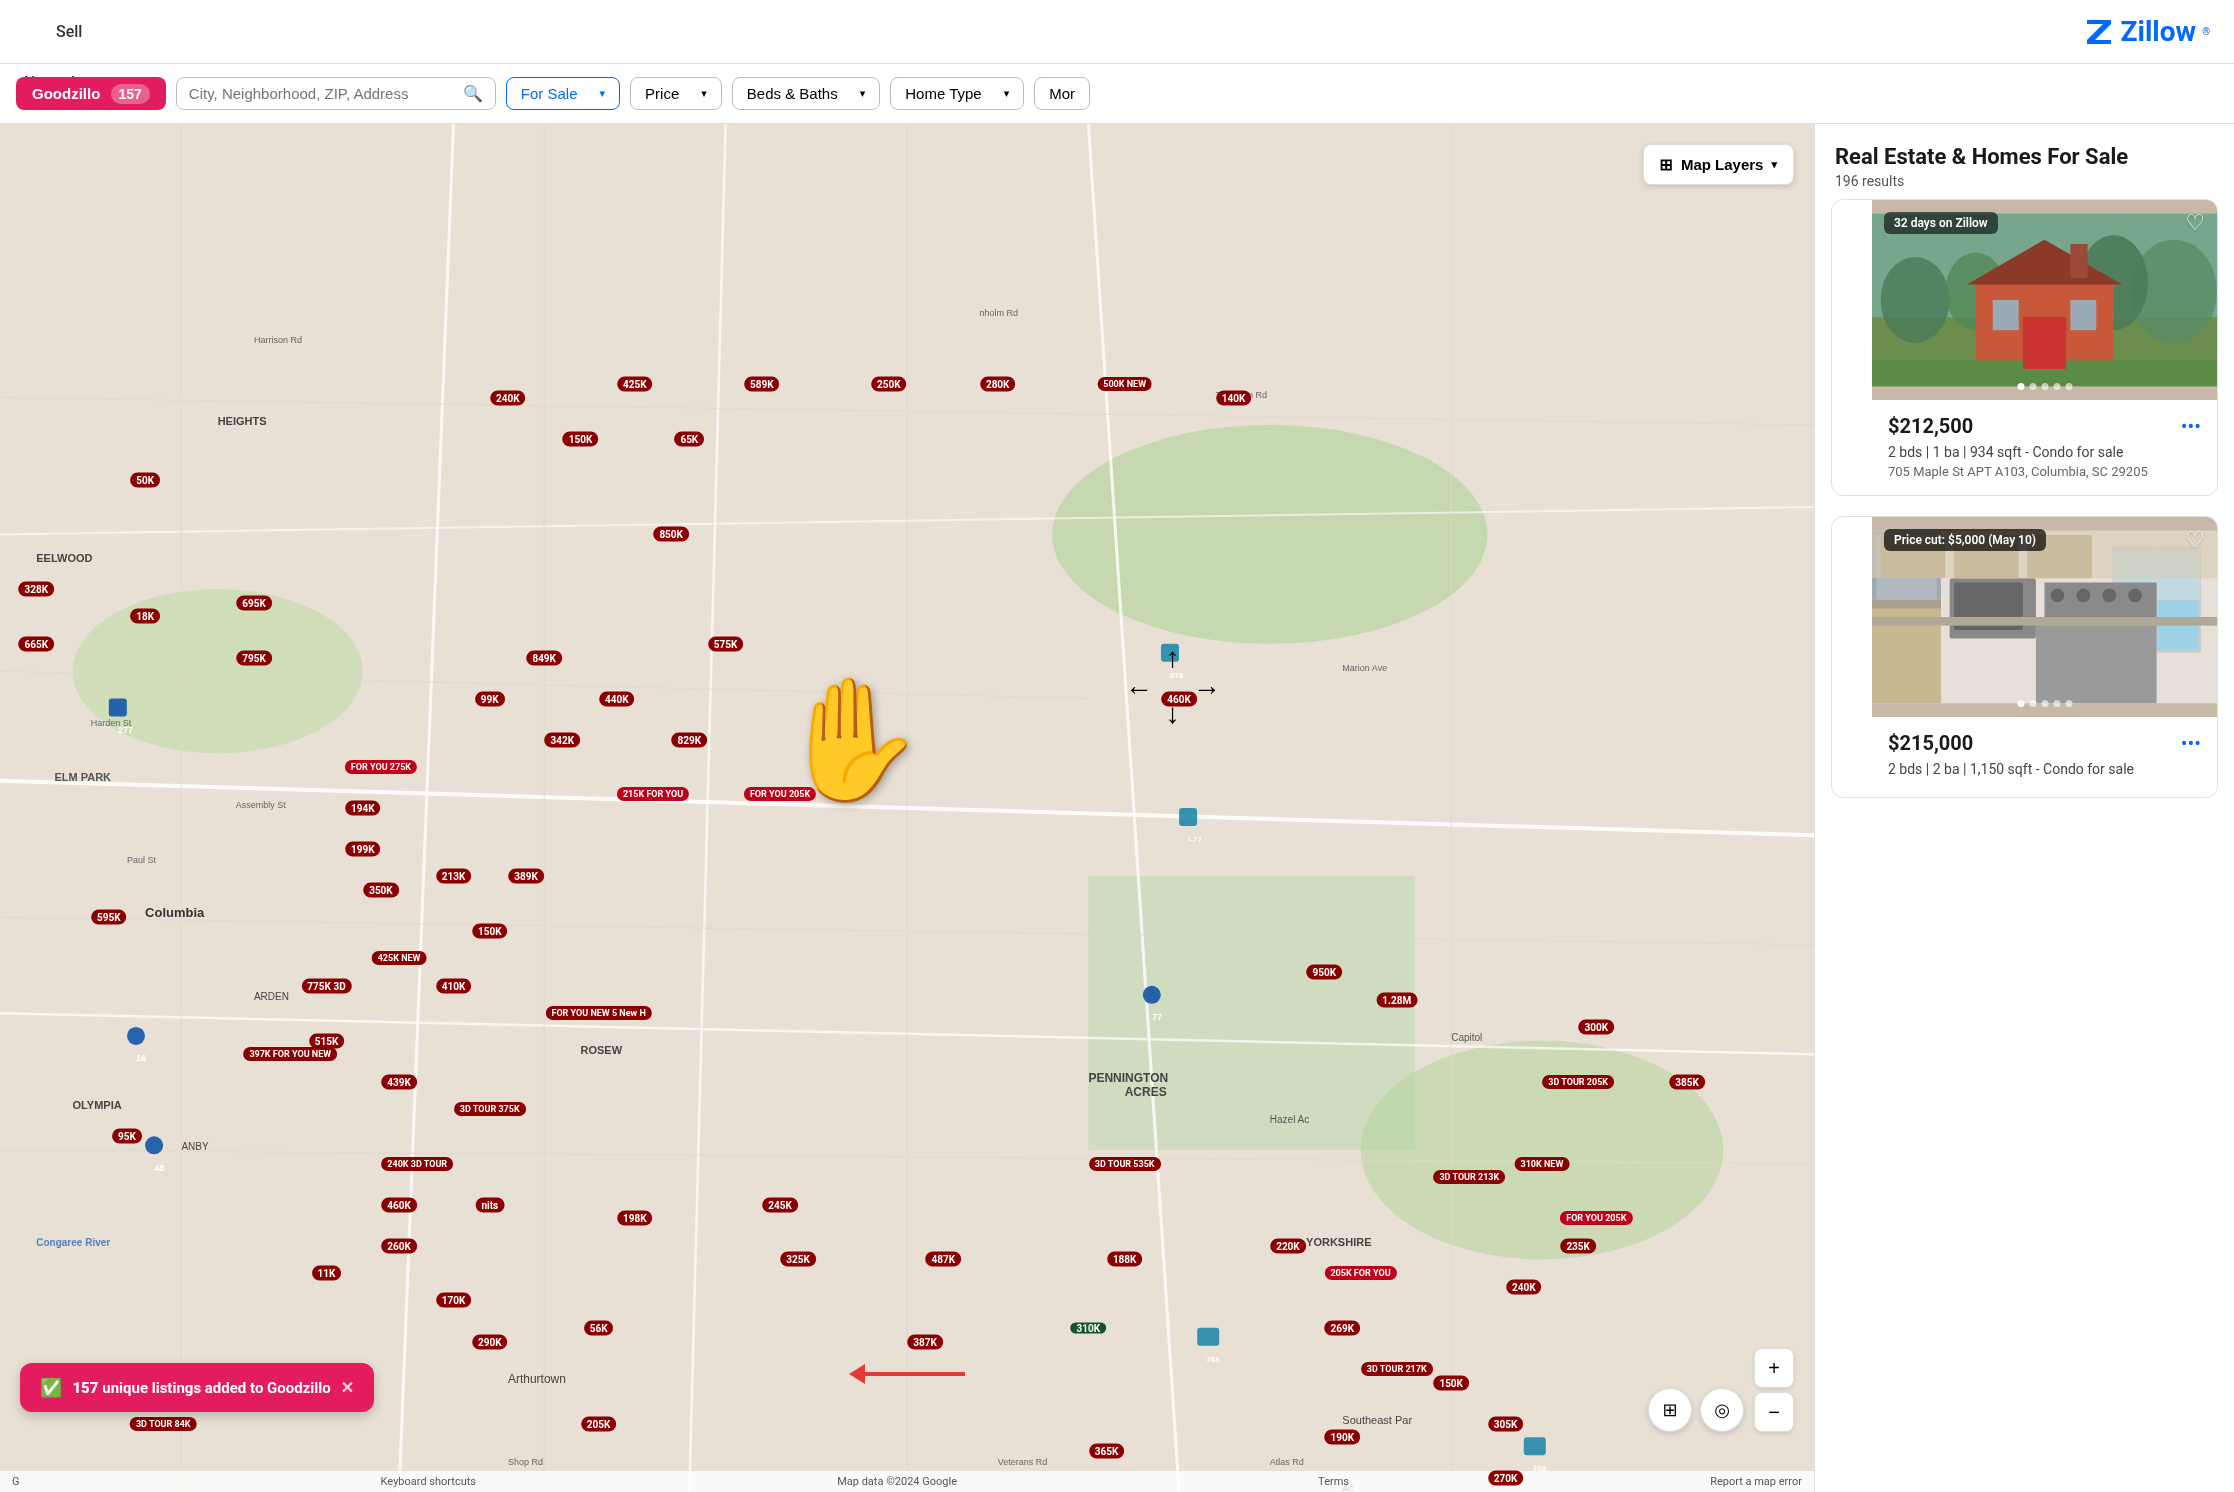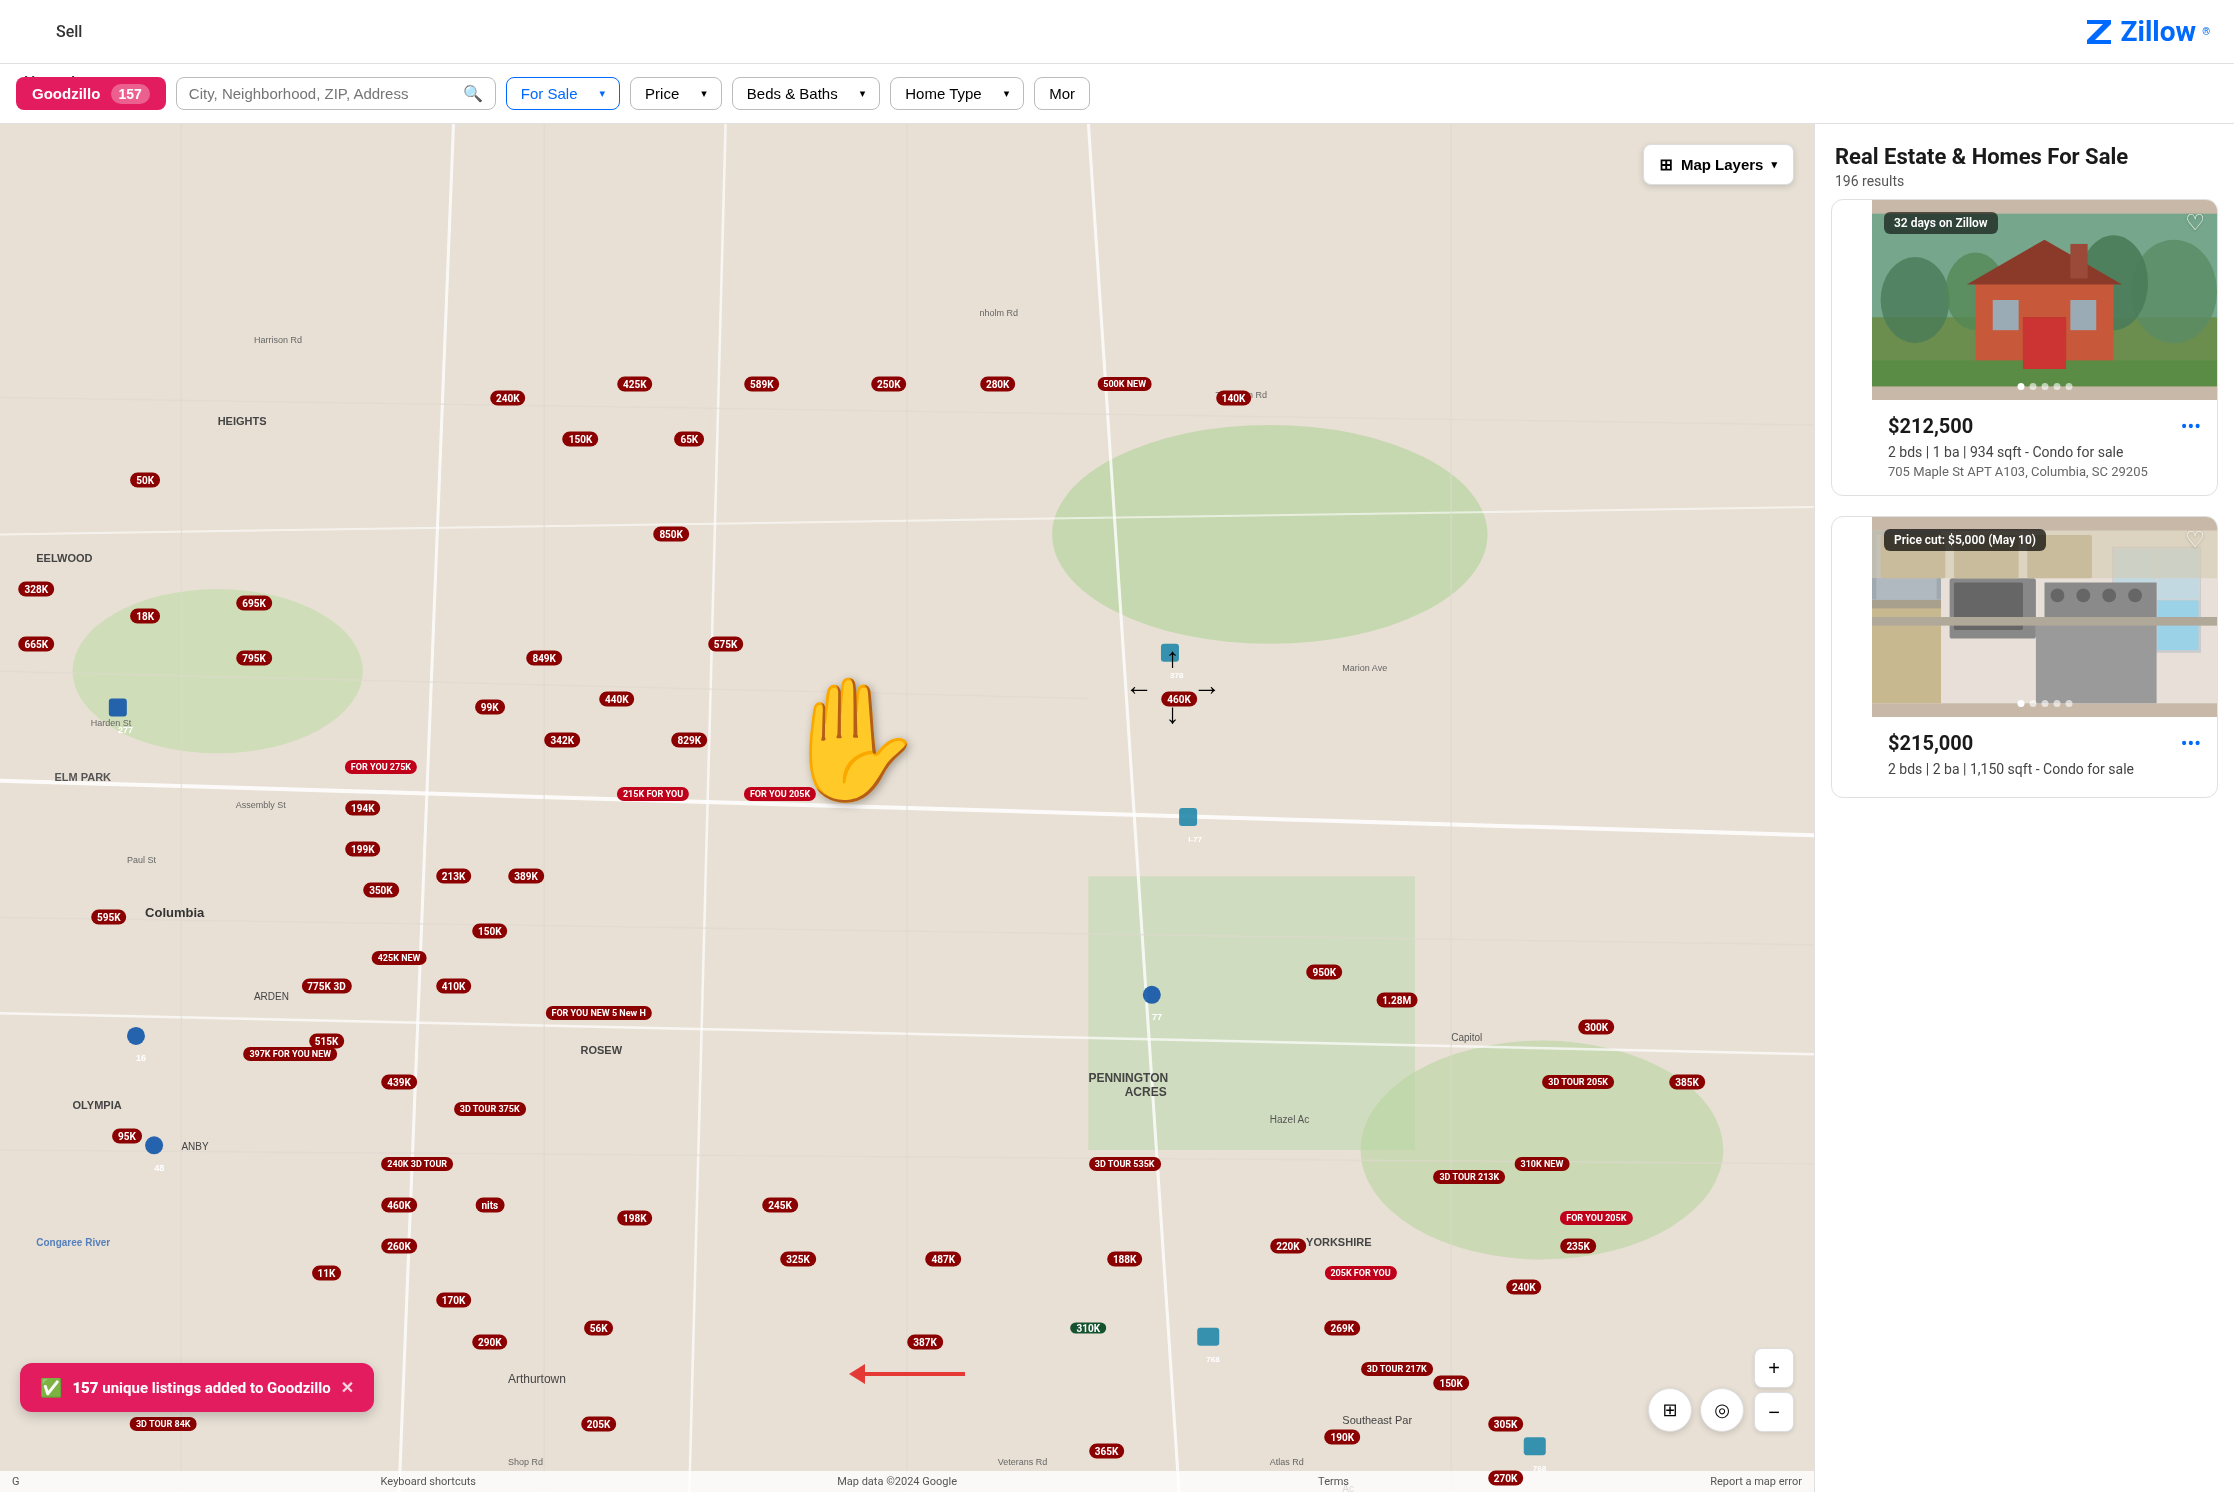--- a/index.html
+++ b/index.html
@@ -551,21 +551,21 @@
         <div class="pin" style="left: 38%; top: 23%; position: absolute; background: rgb(139, 0, 0); color: rgb(255, 255, 255); font-size: 10px; font-weight: 700; padding: 2px 6px; border-radius: 10px; white-space: nowrap; transform: translate(-50%, -50%); z-index: 5;">65K</div>
         <div class="pin" style="left: 14%; top: 35%; position: absolute; background: rgb(139, 0, 0); color: rgb(255, 255, 255); font-size: 10px; font-weight: 700; padding: 2px 6px; border-radius: 10px; white-space: nowrap; transform: translate(-50%, -50%); z-index: 5;">695K</div>
         <div class="pin" style="left: 37%; top: 30%; position: absolute; background: rgb(139, 0, 0); color: rgb(255, 255, 255); font-size: 10px; font-weight: 700; padding: 2px 6px; border-radius: 10px; white-space: nowrap; transform: translate(-50%, -50%); z-index: 5;">850K</div>
         <div class="pin" style="left: 14%; top: 39%; position: absolute; background: rgb(139, 0, 0); color: rgb(255, 255, 255); font-size: 10px; font-weight: 700; padding: 2px 6px; border-radius: 10px; white-space: nowrap; transform: translate(-50%, -50%); z-index: 5;">795K</div>
         <div class="pin" style="left: 30%; top: 39%; position: absolute; background: rgb(139, 0, 0); color: rgb(255, 255, 255); font-size: 10px; font-weight: 700; padding: 2px 6px; border-radius: 10px; white-space: nowrap; transform: translate(-50%, -50%); z-index: 5;">849K</div>
         <div class="pin" style="left: 40%; top: 38%; position: absolute; background: rgb(139, 0, 0); color: rgb(255, 255, 255); font-size: 10px; font-weight: 700; padding: 2px 6px; border-radius: 10px; white-space: nowrap; transform: translate(-50%, -50%); z-index: 5;">575K</div>
         <div class="pin" style="left: 34%; top: 42%; position: absolute; background: rgb(139, 0, 0); color: rgb(255, 255, 255); font-size: 10px; font-weight: 700; padding: 2px 6px; border-radius: 10px; white-space: nowrap; transform: translate(-50%, -50%); z-index: 5;">440K</div>
         <div class="pin" style="left: 65%; top: 42%; position: absolute; background: rgb(139, 0, 0); color: rgb(255, 255, 255); font-size: 10px; font-weight: 700; padding: 2px 6px; border-radius: 10px; white-space: nowrap; transform: translate(-50%, -50%); z-index: 5;">460K</div>
         <div class="pin for-you" style="left: 21%; top: 47%; position: absolute; background: rgb(192, 0, 26); color: rgb(255, 255, 255); font-size: 9px; font-weight: 700; padding: 2px 6px; border-radius: 10px; white-space: nowrap; transform: translate(-50%, -50%); z-index: 5;">FOR YOU 275K</div>
         <div class="pin" style="left: 20%; top: 50%; position: absolute; background: rgb(139, 0, 0); color: rgb(255, 255, 255); font-size: 10px; font-weight: 700; padding: 2px 6px; border-radius: 10px; white-space: nowrap; transform: translate(-50%, -50%); z-index: 5;">194K</div>
-        <div class="pin" style="left: 27%; top: 42%; position: absolute; background: rgb(139, 0, 0); color: rgb(255, 255, 255); font-size: 10px; font-weight: 700; padding: 2px 6px; border-radius: 10px; white-space: nowrap; transform: translate(-50%, -50%); z-index: 5; margin-top: 8px;">99K</div>
+        <div class="pin" style="left: 27%; top: 42%; position: absolute; background: rgb(139, 0, 0); color: rgb(255, 255, 255); font-size: 10px; font-weight: 700; padding: 2px 6px; border-radius: 10px; white-space: nowrap; transform: translate(-50%, -50%); z-index: 5;">99K</div>
         <div class="pin" style="left: 31%; top: 45%; position: absolute; background: rgb(139, 0, 0); color: rgb(255, 255, 255); font-size: 10px; font-weight: 700; padding: 2px 6px; border-radius: 10px; white-space: nowrap; transform: translate(-50%, -50%); z-index: 5;">342K</div>
         <div class="pin for-you" style="left: 36%; top: 49%; position: absolute; background: rgb(192, 0, 26); color: rgb(255, 255, 255); font-size: 9px; font-weight: 700; padding: 2px 6px; border-radius: 10px; white-space: nowrap; transform: translate(-50%, -50%); z-index: 5;">215K FOR YOU</div>
         <div class="pin" style="left: 38%; top: 45%; position: absolute; background: rgb(139, 0, 0); color: rgb(255, 255, 255); font-size: 10px; font-weight: 700; padding: 2px 6px; border-radius: 10px; white-space: nowrap; transform: translate(-50%, -50%); z-index: 5;">829K</div>
         <div class="pin for-you" style="left: 43%; top: 49%; position: absolute; background: rgb(192, 0, 26); color: rgb(255, 255, 255); font-size: 9px; font-weight: 700; padding: 2px 6px; border-radius: 10px; white-space: nowrap; transform: translate(-50%, -50%); z-index: 5;">FOR YOU 205K</div>
         <div class="pin" style="left: 20%; top: 53%; position: absolute; background: rgb(139, 0, 0); color: rgb(255, 255, 255); font-size: 10px; font-weight: 700; padding: 2px 6px; border-radius: 10px; white-space: nowrap; transform: translate(-50%, -50%); z-index: 5;">199K</div>
         <div class="pin" style="left: 21%; top: 56%; position: absolute; background: rgb(139, 0, 0); color: rgb(255, 255, 255); font-size: 10px; font-weight: 700; padding: 2px 6px; border-radius: 10px; white-space: nowrap; transform: translate(-50%, -50%); z-index: 5;">350K</div>
         <div class="pin" style="left: 25%; top: 55%; position: absolute; background: rgb(139, 0, 0); color: rgb(255, 255, 255); font-size: 10px; font-weight: 700; padding: 2px 6px; border-radius: 10px; white-space: nowrap; transform: translate(-50%, -50%); z-index: 5;">213K</div>
         <div class="pin" style="left: 29%; top: 55%; position: absolute; background: rgb(139, 0, 0); color: rgb(255, 255, 255); font-size: 10px; font-weight: 700; padding: 2px 6px; border-radius: 10px; white-space: nowrap; transform: translate(-50%, -50%); z-index: 5;">389K</div>
         <div class="pin" style="left: 6%; top: 58%; position: absolute; background: rgb(139, 0, 0); color: rgb(255, 255, 255); font-size: 10px; font-weight: 700; padding: 2px 6px; border-radius: 10px; white-space: nowrap; transform: translate(-50%, -50%); z-index: 5;">595K</div>
         <div class="pin" style="left: 27%; top: 59%; position: absolute; background: rgb(139, 0, 0); color: rgb(255, 255, 255); font-size: 10px; font-weight: 700; padding: 2px 6px; border-radius: 10px; white-space: nowrap; transform: translate(-50%, -50%); z-index: 5;">150K</div>

